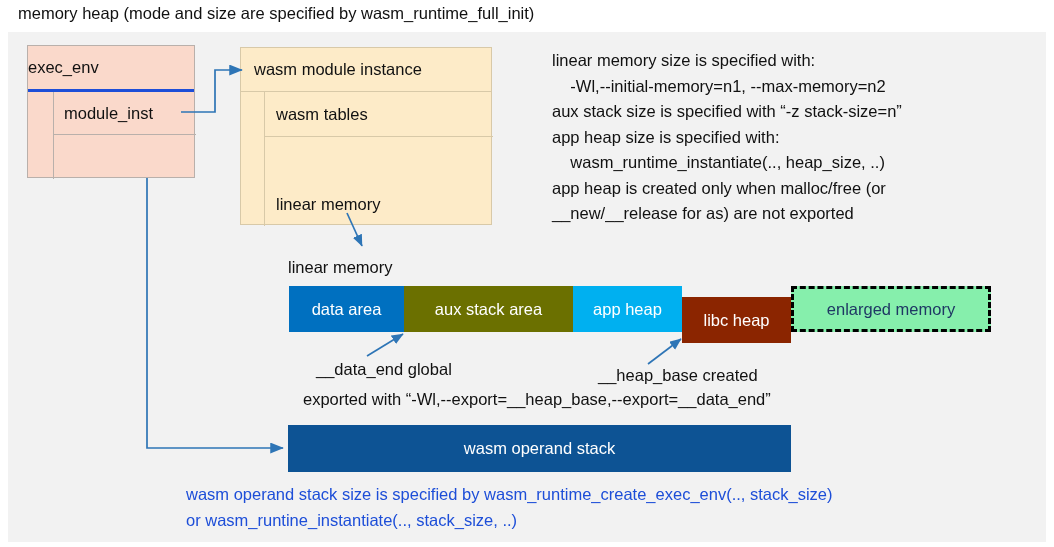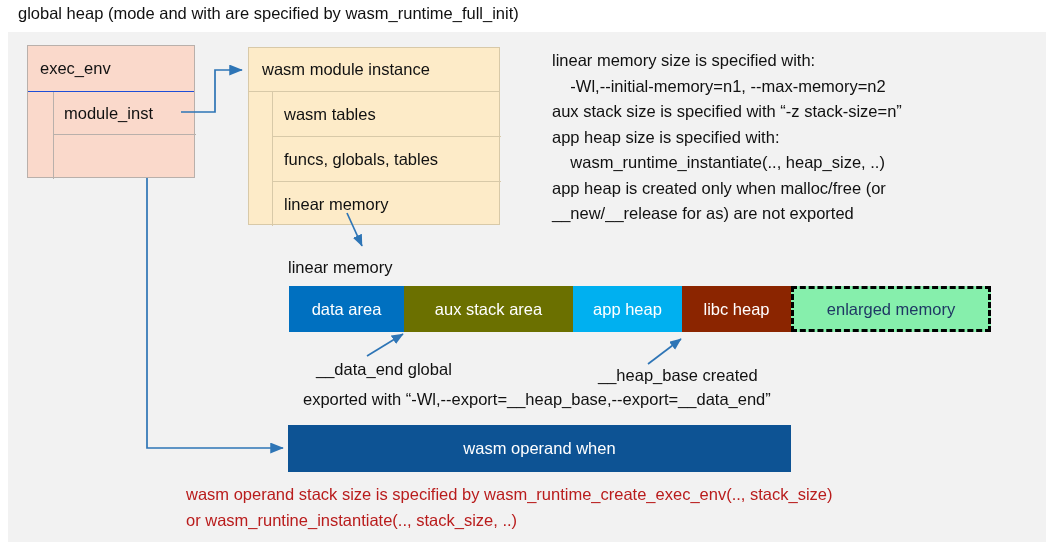--- a/index.html
+++ b/index.html
@@ -35,23 +35,23 @@
     width: 168px; height: 133px;
     background: #fad9cb;
     border: 1px solid #b9b0ab;
     box-sizing: border-box;
   }
   .execenv-hdr {
     position: absolute;
     left: 0; top: 0;
     width: 100%; height: 46px;
     box-sizing: border-box;
-    border-bottom: 1px solid #1d4ed8;
-    display: flex; align-items: center;
-    padding-left: 12px;
+    border-bottom: 3px solid #1d4ed8;
+    display: flex; align-items: center;
+    padding-left: 0;
     font-size: 16.5px;
     color: #111;
   }
   .execenv-gutter {
     position: absolute;
     left: 0; top: 46px;
     width: 26px; height: 87px;
     border-right: 1px solid #b9b0ab;
     box-sizing: border-box;
   }
@@ -64,21 +64,21 @@
     padding-left: 10px;
     font-size: 16.5px;
     color: #111;
   }
   .execenv-row.r1 { top: 46px; border-bottom: 1px solid #b9b0ab; }
   .execenv-row.r2 { top: 89px; }
 
   
   .wmi {
     position: absolute;
-    left: 248px; top: 47px;
+    left: 240px; top: 47px;
     width: 252px; height: 178px;
     background: #fdebc8;
     border: 1px solid #d8c9a8;
     box-sizing: border-box;
     padding-left: 20px;
   }
   .wmi-hdr {
     position: absolute;
     left: 0; top: 0; width: 100%; height: 44px;
     box-sizing: border-box;
@@ -161,78 +161,77 @@
     left: 288px; top: 425px;
     width: 503px; height: 47px;
     background: #0d5394;
     display: flex; align-items: center; justify-content: center;
     color: #ffffff;
     font-size: 16.5px;
   }
   .footnote {
     position: absolute;
     left: 186px; top: 481px;
-    font-size: 16.5px; color: #b91c1c;
+    font-size: 16.5px; color: #1d4ed8;
     line-height: 26px;
     white-space: pre;
   }
 
   svg.overlay {
     position: absolute;
     left: 0; top: 0;
     width: 1054px; height: 547px;
     pointer-events: none;
   }
 </style>
 </head>
 <body>
 
 <div id="root">
 
-  <div class="title">global heap (mode and with are specified by wasm_runtime_full_init)</div>
+  <div class="title">memory heap (mode and size are specified by wasm_runtime_full_init)</div>
 
   <div id="panel"></div>
 
   <div class="execenv">
     <div class="execenv-hdr">exec_env</div>
     <div class="execenv-gutter"></div>
     <div class="execenv-row r1">module_inst</div>
   </div>
 
   <div class="wmi">
     <div class="wmi-hdr">wasm module instance</div>
     <div class="wmi-gutter"></div>
     <div class="wmi-row r1">wasm tables</div>
-    <div class="wmi-row r2">funcs, globals, tables</div>
     <div class="wmi-row r3">linear memory</div>
   </div>
 
   <div class="notes">linear memory size is specified with:
     -Wl,--initial-memory=n1, --max-memory=n2
 aux stack size is specified with “-z stack-size=n”
 app heap size is specified with:
     wasm_runtime_instantiate(.., heap_size, ..)
 app heap is created only when malloc/free (or
 __new/__release for as) are not exported</div>
 
   <div class="lm-label">linear memory</div>
   <div class="membar" id="membar" style="width: 702px;">
       <div class="seg" style="left: 0px; width: 115px; background: rgb(0, 112, 192); color: rgb(255, 255, 255);">data area</div>
       <div class="seg" style="left: 115px; width: 169px; background: rgb(107, 112, 0); color: rgb(255, 255, 255);">aux stack area</div>
       <div class="seg" style="left: 284px; width: 109px; background: rgb(0, 176, 240); color: rgb(255, 255, 255);">app heap</div>
-      <div class="seg" style="left: 393px; width: 109px; background: rgb(139, 37, 0); color: rgb(255, 255, 255);">libc heap</div>
+      <div class="seg" style="left: 393px; width: 109px; background: rgb(139, 37, 0); color: rgb(255, 255, 255); margin-top: 11px;">libc heap</div>
       <div class="seg enlarged" style="left: 502px; width: 200px; color: rgb(31, 56, 100);">enlarged memory</div>
     </div>
 
   <div class="callout" id="data-end-label">__data_end global</div>
   <div class="callout" id="heap-base-label">__heap_base created</div>
   <div class="callout" id="exported-label">exported with “-Wl,--export=__heap_base,--export=__data_end”</div>
 
   <div class="opstack">
-    <span>wasm operand when</span>
+    <span>wasm operand stack</span>
   </div>
 
   <div class="footnote">wasm operand stack size is specified by wasm_runtime_create_exec_env(.., stack_size)
 or wasm_runtine_instantiate(.., stack_size, ..)</div>
 
   <svg class="overlay" viewBox="0 0 1054 547">
     <defs>
       <marker id="ah" markerWidth="9" markerHeight="9" refX="7.5" refY="3.2" orient="auto">
         <path d="M0,0 L8,3.2 L0,6.4 z" fill="#2e75b6"></path>
       </marker>

